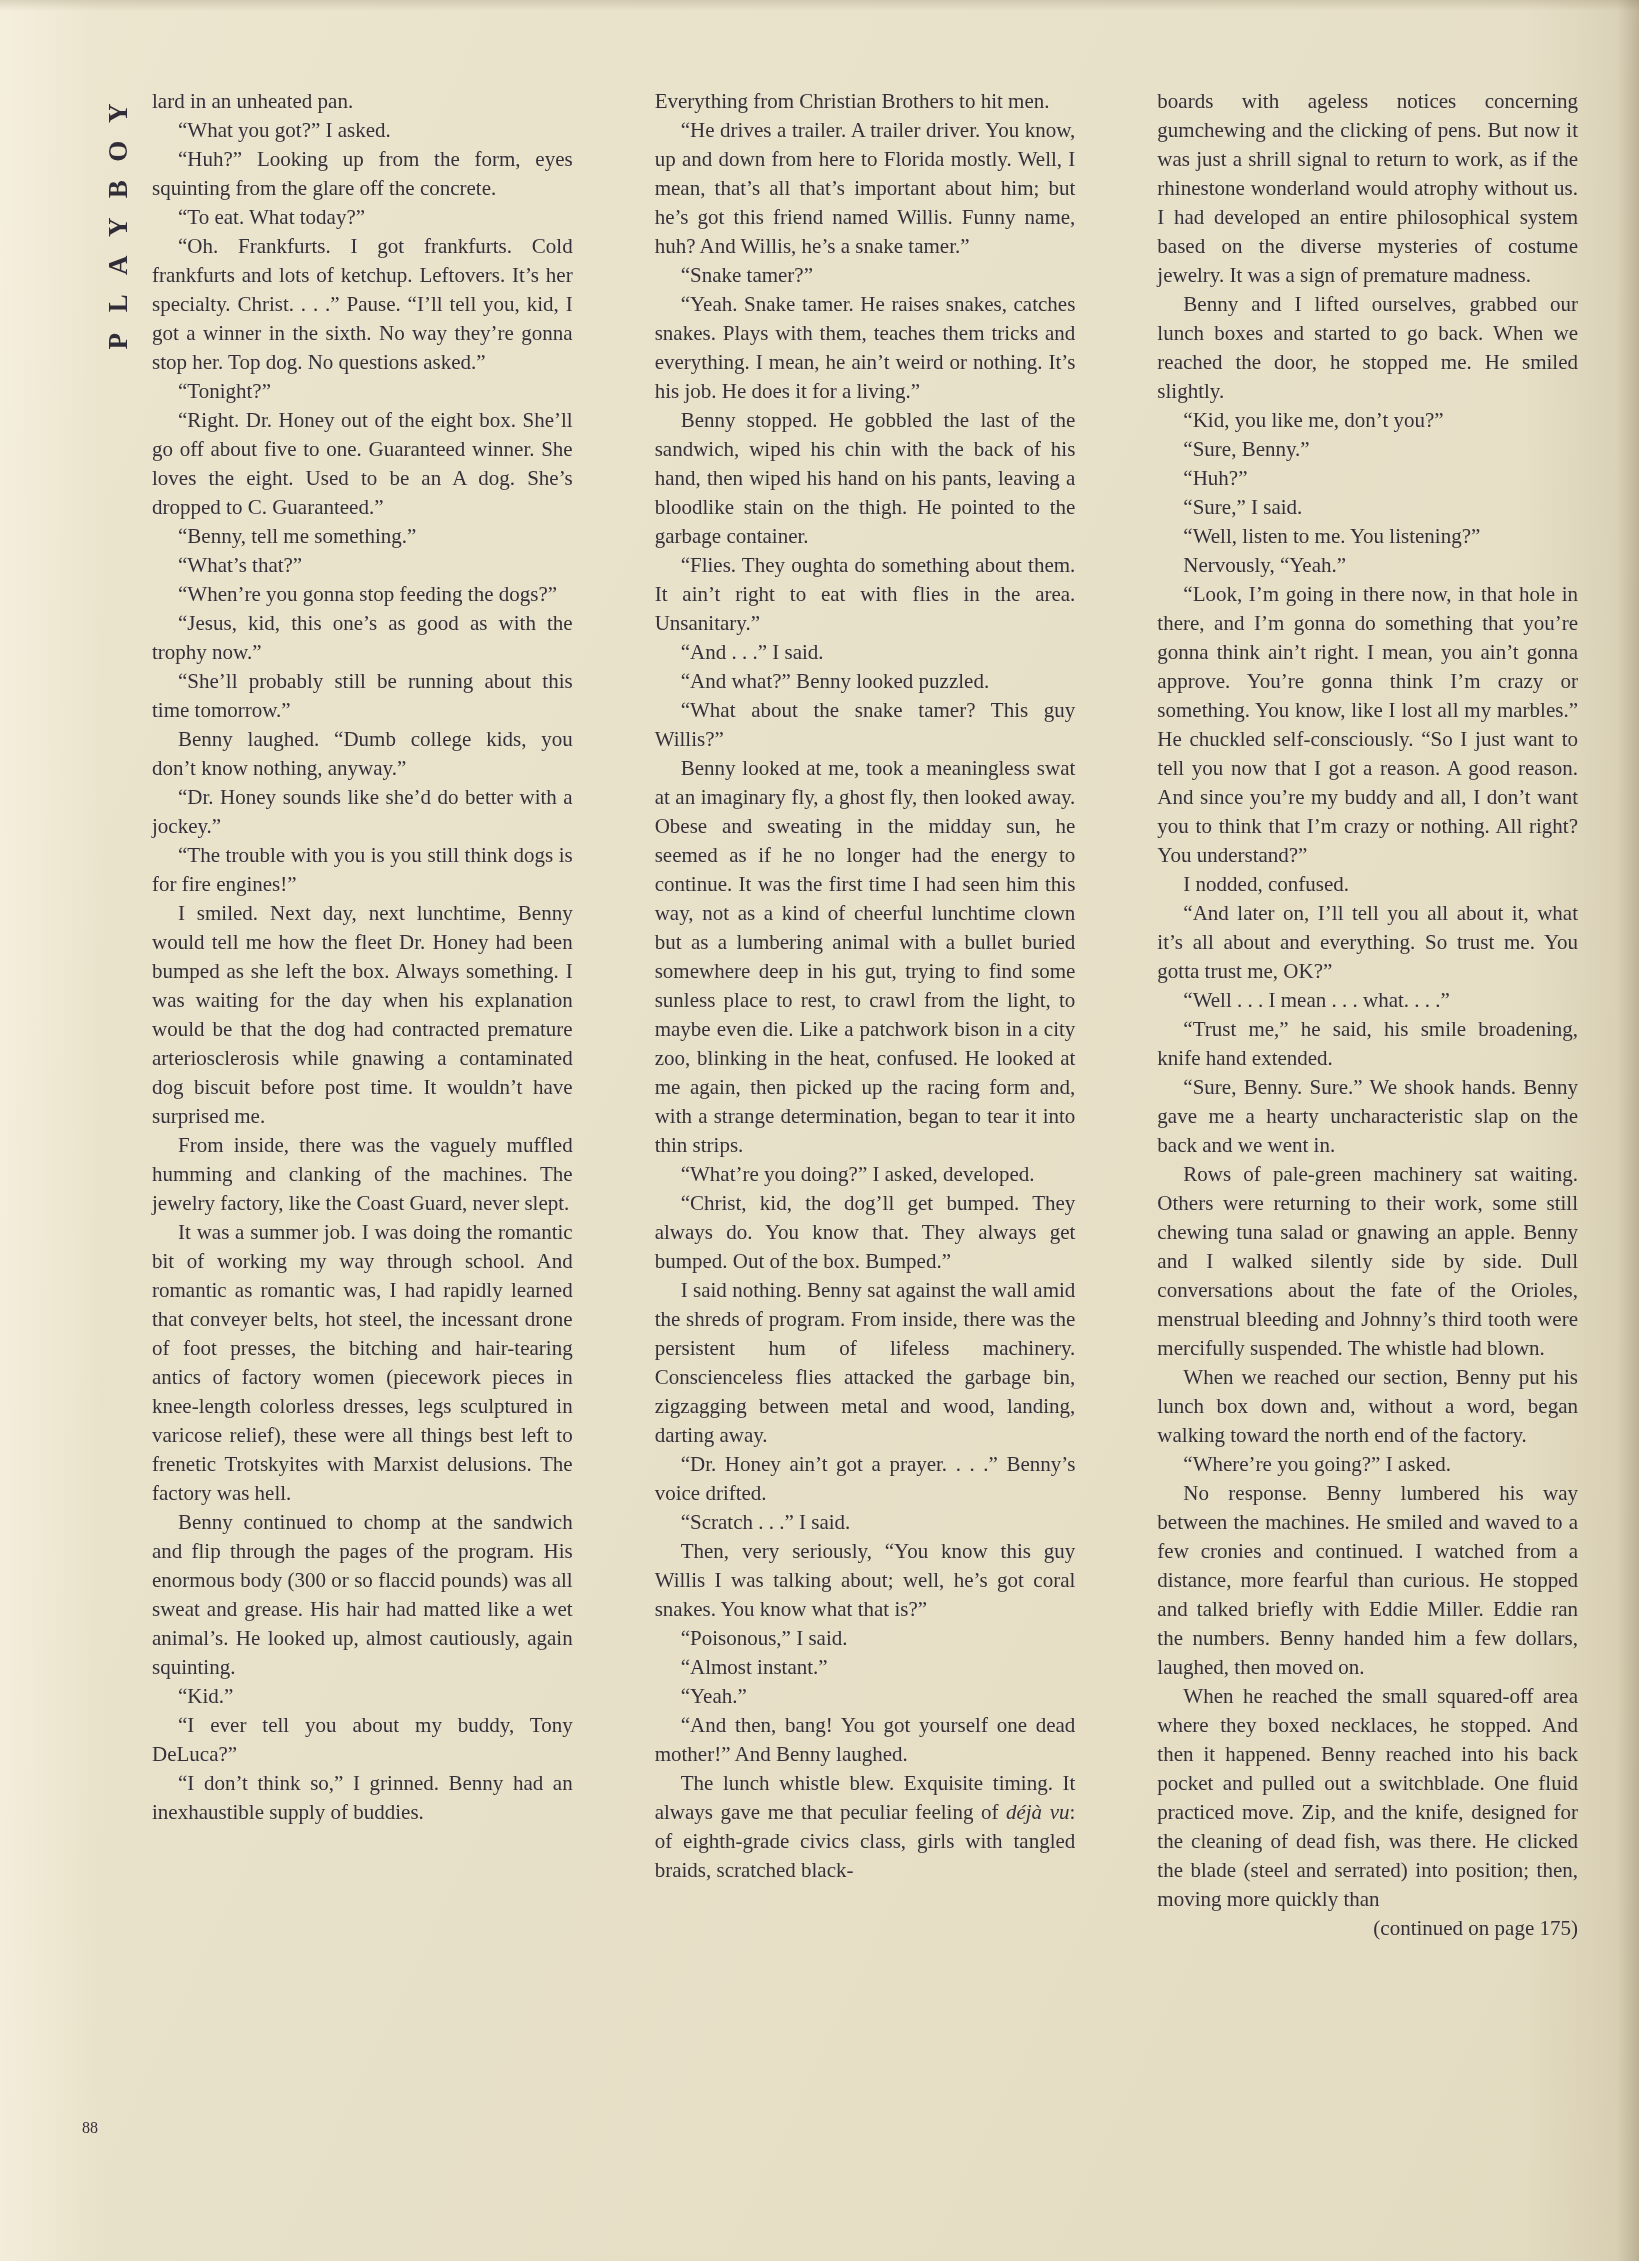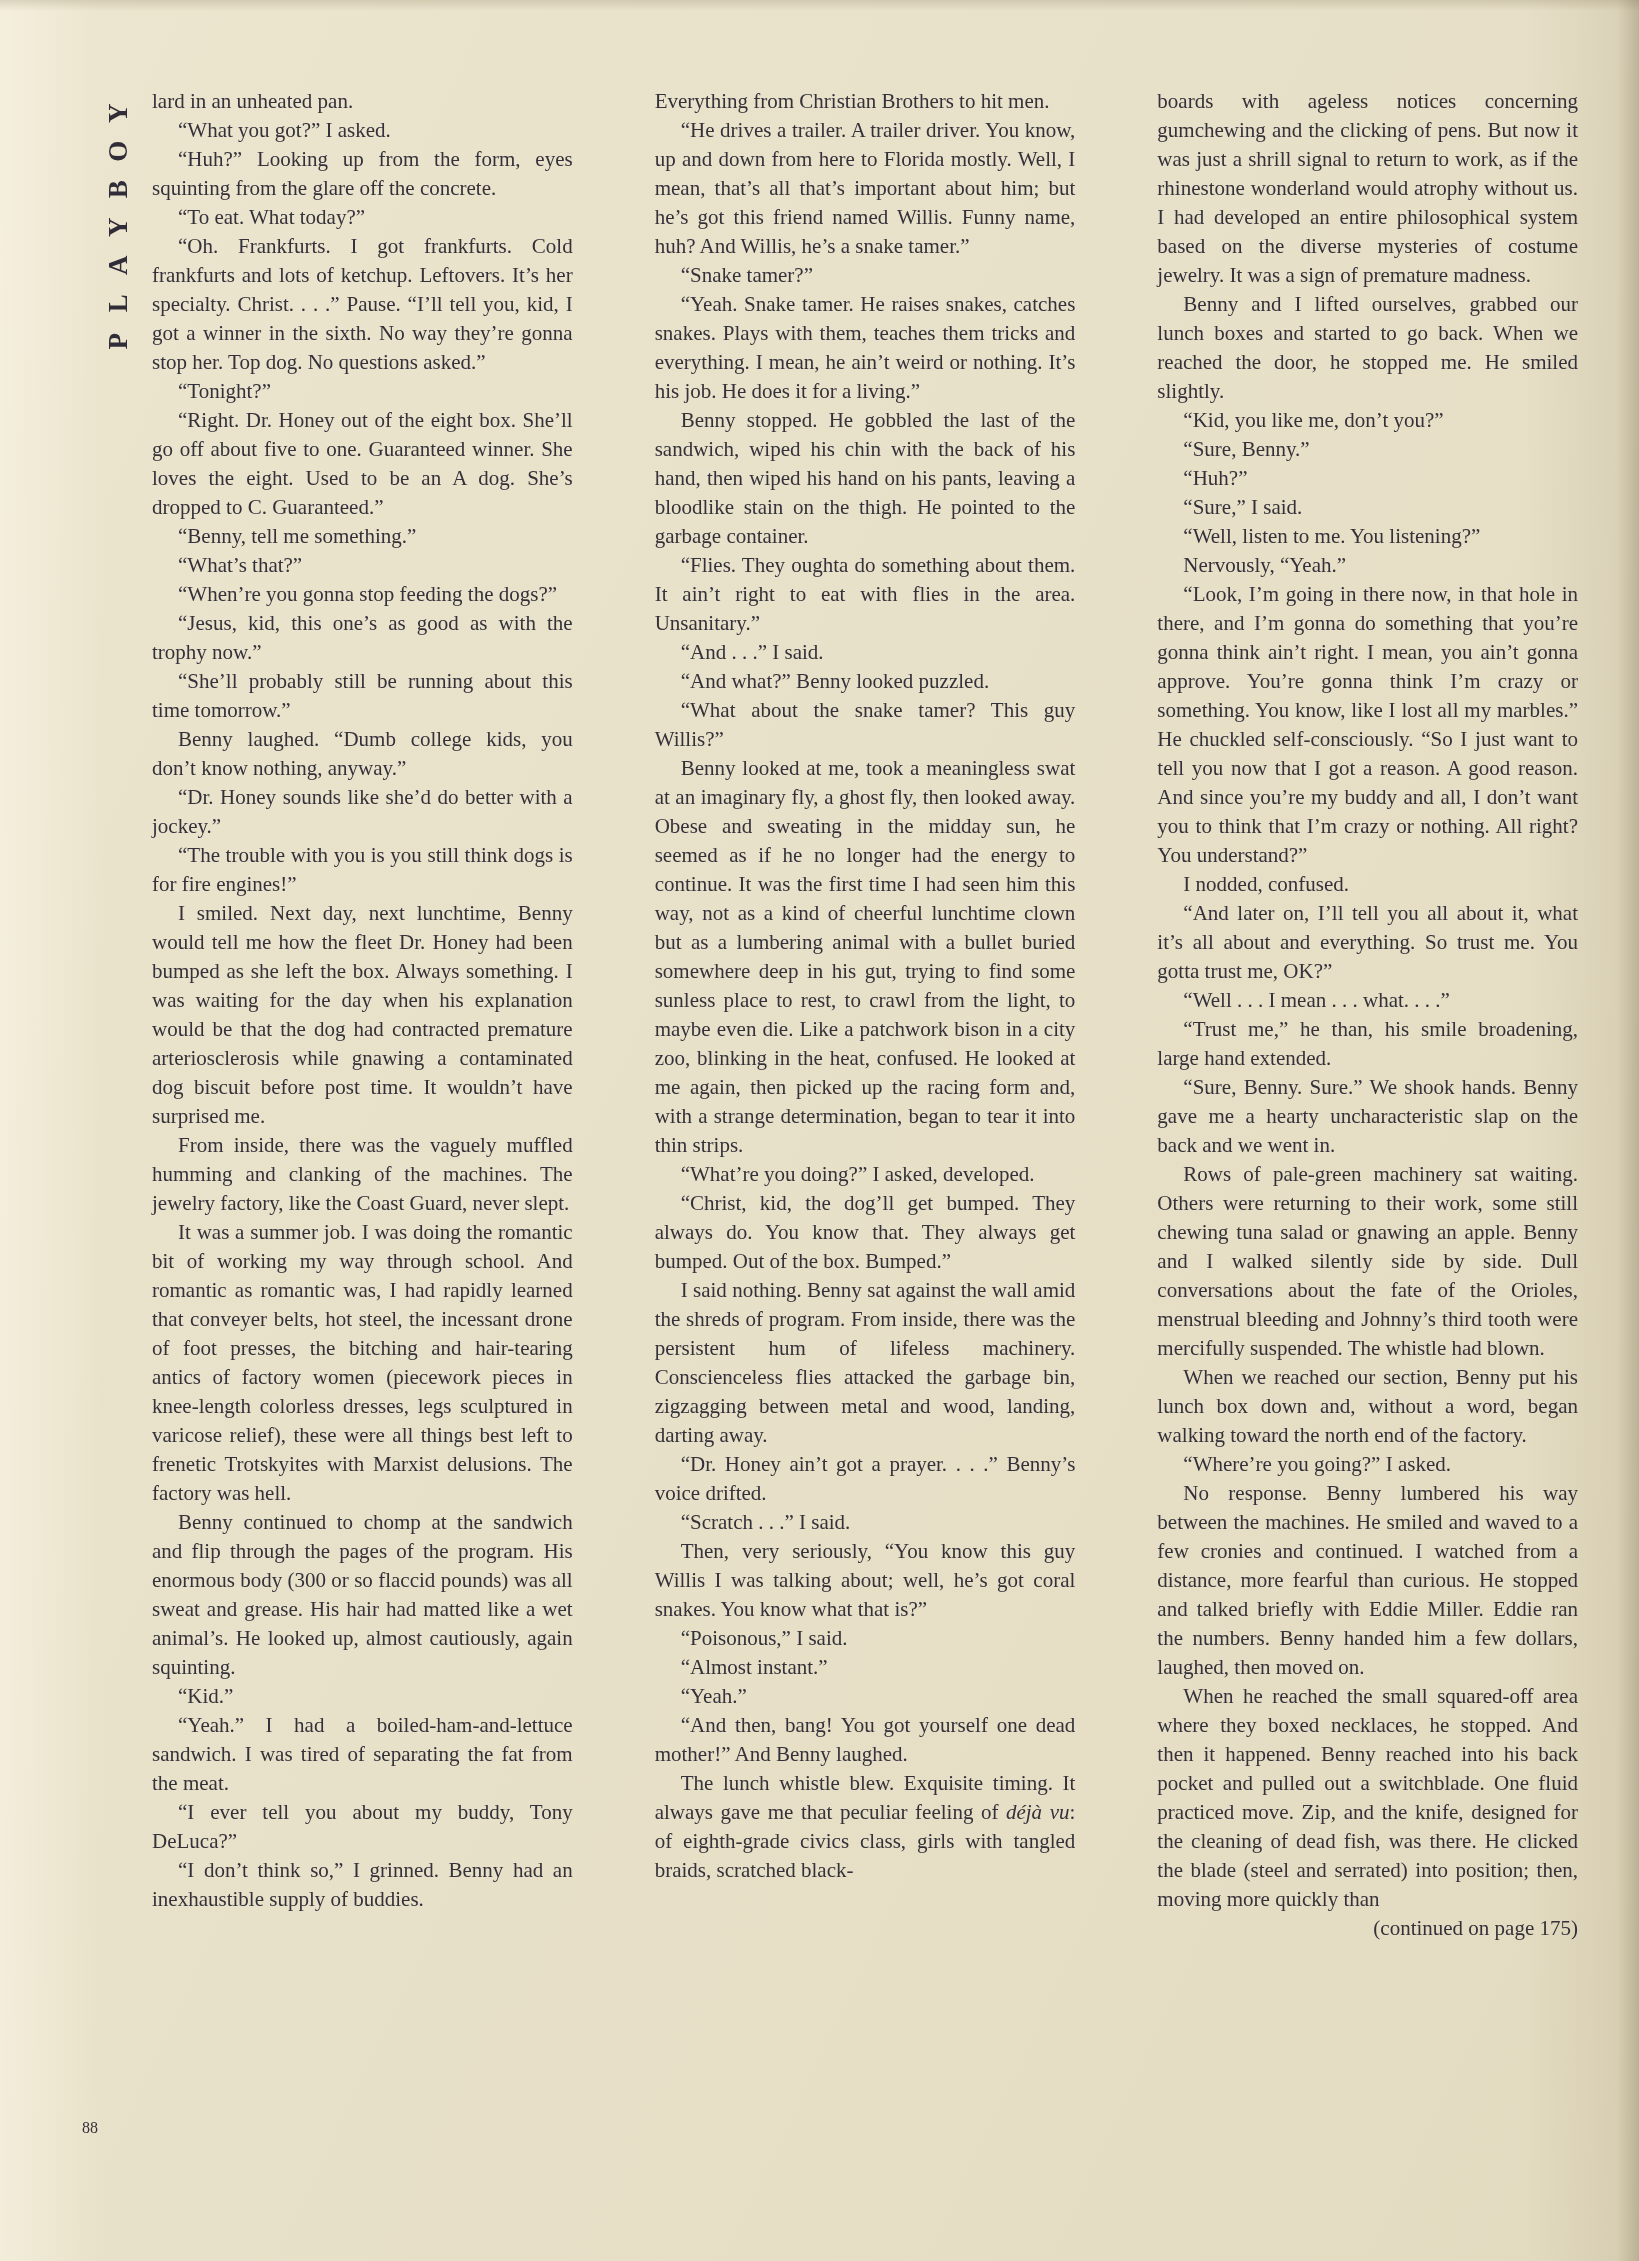--- a/index.html
+++ b/index.html
@@ -81,21 +81,20 @@
         <p><span>“Jesus, kid, this one’s as good as with the trophy now.”</span></p>
         <p><span>“She’ll probably still be running about this time tomorrow.”</span></p>
         <p><span>Benny laughed. “Dumb college kids, you don’t know nothing, anyway.”</span></p>
         <p><span>“Dr. Honey sounds like she’d do better with a jockey.”</span></p>
         <p><span>“The trouble with you is you still think dogs is for fire engines!”</span></p>
         <p><span>I smiled. Next day, next lunchtime, Benny would tell me how the fleet Dr. Honey had been bumped as she left the box. Always something. I was waiting for the day when his explanation would be that the dog had contracted premature arteriosclerosis while gnawing a contaminated dog biscuit before post time. It wouldn’t have surprised me.</span></p>
         <p><span>From inside, there was the vaguely muffled humming and clanking of the machines. The jewelry factory, like the Coast Guard, never slept.</span></p>
         <p><span>It was a summer job. I was doing the romantic bit of working my way through school. And romantic as romantic was, I had rapidly learned that conveyer belts, hot steel, the incessant drone of foot presses, the bitching and hair-tearing antics of factory women (piecework pieces in knee-length colorless dresses, legs sculptured in varicose relief), these were all things best left to frenetic Trotskyites with Marxist delusions. The factory was hell.</span></p>
         <p><span>Benny continued to chomp at the sandwich and flip through the pages of the program. His enormous body (300 or so flaccid pounds) was all sweat and grease. His hair had matted like a wet animal’s. He looked up, almost cautiously, again squinting.</span></p>
         <p><span>“Kid.”</span></p>
-        <p><span>“Yeah.” I had a boiled-ham-and-lettuce sandwich. I was tired of separating the fat from the meat.</span></p>
         <p><span>“I ever tell you about my buddy, Tony DeLuca?”</span></p>
         <p><span>“I don’t think so,” I grinned. Benny had an inexhaustible supply of buddies.</span></p>
       </div>
     <div class="col">
         <p class="noindent"><span>Everything from Christian Brothers to hit men.</span></p>
         <p><span>“He drives a trailer. A trailer driver. You know, up and down from here to Florida mostly. Well, I mean, that’s all that’s important about him; but he’s got this friend named Willis. Funny name, huh? And Willis, he’s a snake tamer.”</span></p>
         <p><span>“Snake tamer?”</span></p>
         <p><span>“Yeah. Snake tamer. He raises snakes, catches snakes. Plays with them, teaches them tricks and everything. I mean, he ain’t weird or nothing. It’s his job. He does it for a living.”</span></p>
         <p><span>Benny stopped. He gobbled the last of the sandwich, wiped his chin with the back of his hand, then wiped his hand on his pants, leaving a bloodlike stain on the thigh. He pointed to the garbage container.</span></p>
         <p><span>“Flies. They oughta do something about them. It ain’t right to eat with flies in the area. Unsanitary.”</span></p>
@@ -121,21 +120,21 @@
         <p><span>“Kid, you like me, don’t you?”</span></p>
         <p><span>“Sure, Benny.”</span></p>
         <p><span>“Huh?”</span></p>
         <p><span>“Sure,” I said.</span></p>
         <p><span>“Well, listen to me. You listening?”</span></p>
         <p><span>Nervously, “Yeah.”</span></p>
         <p><span>“Look, I’m going in there now, in that hole in there, and I’m gonna do something that you’re gonna think ain’t right. I mean, you ain’t gonna approve. You’re gonna think I’m crazy or something. You know, like I lost all my marbles.” He chuckled self-consciously. “So I just want to tell you now that I got a reason. A good reason. And since you’re my buddy and all, I don’t want you to think that I’m crazy or nothing. All right? You understand?”</span></p>
         <p><span>I nodded, confused.</span></p>
         <p><span>“And later on, I’ll tell you all about it, what it’s all about and everything. So trust me. You gotta trust me, OK?”</span></p>
         <p><span>“Well . . . I mean . . . what. . . .”</span></p>
-        <p><span>“Trust me,” he than, his smile broadening, large hand extended.</span></p>
+        <p><span>“Trust me,” he said, his smile broadening, knife hand extended.</span></p>
         <p><span>“Sure, Benny. Sure.” We shook hands. Benny gave me a hearty uncharacteristic slap on the back and we went in.</span></p>
         <p><span>Rows of pale-green machinery sat waiting. Others were returning to their work, some still chewing tuna salad or gnawing an apple. Benny and I walked silently side by side. Dull conversations about the fate of the Orioles, menstrual bleeding and Johnny’s third tooth were mercifully suspended. The whistle had blown.</span></p>
         <p><span>When we reached our section, Benny put his lunch box down and, without a word, began walking toward the north end of the factory.</span></p>
         <p><span>“Where’re you going?” I asked.</span></p>
         <p><span>No response. Benny lumbered his way between the machines. He smiled and waved to a few cronies and continued. I watched from a distance, more fearful than curious. He stopped and talked briefly with Eddie Miller. Eddie ran the numbers. Benny handed him a few dollars, laughed, then moved on.</span></p>
         <p><span>When he reached the small squared-off area where they boxed necklaces, he stopped. And then it happened. Benny reached into his back pocket and pulled out a switchblade. One fluid practiced move. Zip, and the knife, designed for the cleaning of dead fish, was there. He clicked the blade (steel and serrated) into position; then, moving more quickly than</span></p>
         <p class="noindent right italic"><span>(continued on page 175)</span></p>
       </div>
   </div>
   <div class="page-number">88</div>

